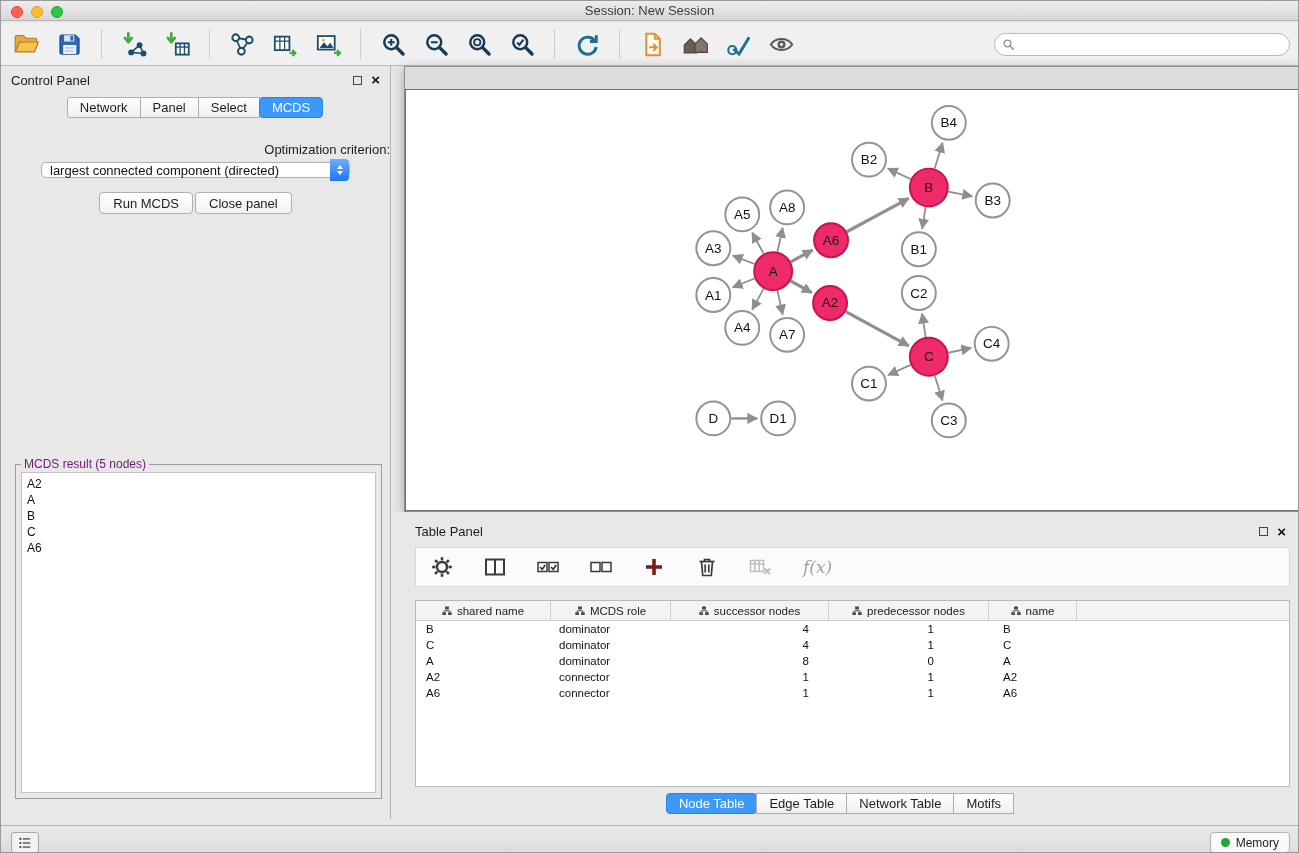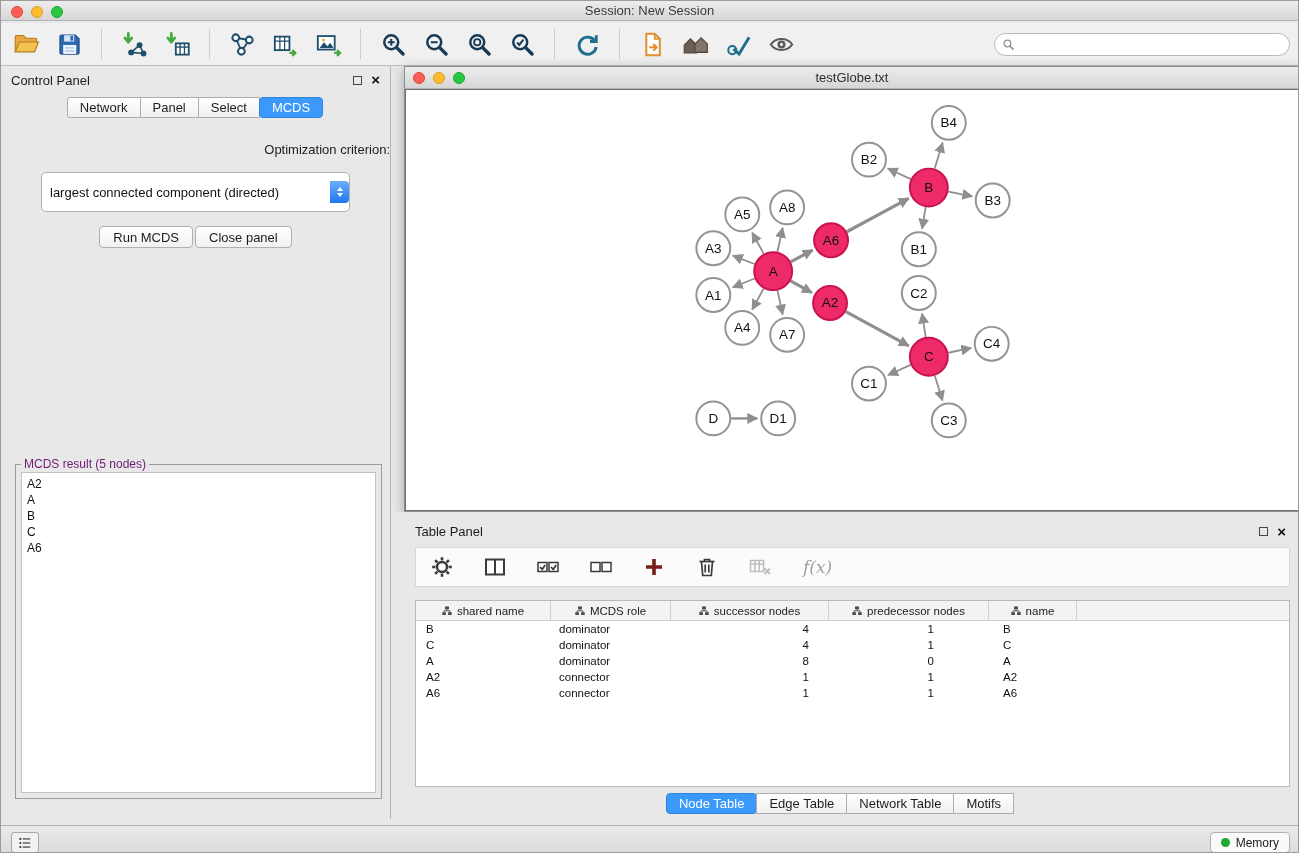--- a/index.html
+++ b/index.html
@@ -40,21 +40,21 @@
   .win-btns { margin-left:auto; display:flex; align-items:center; gap:9px; }
   .win-float { width:9px; height:9px; border:1.5px solid #444; display:inline-block; }
   .win-close { font-size:15px; font-weight:bold; color:#111; line-height:10px; }
   .cp-tabs { display:flex; justify-content:center; margin-top:3px; }
   .tab-seg { font-size:13px; height:21px; padding:0 12px; display:flex; align-items:center;
     background:linear-gradient(#ffffff,#f0f0f0); border:1px solid #adadad; margin-left:-1px;
     color:#1d1d1d; }
   .tab-seg:first-child { border-radius:3px 0 0 3px; }
   .tab-seg.active { background:#3b99fc; border-color:#2f84e0; color:#fff; border-radius:4px; }
   .opt-label { text-align:right; margin-top:24px; font-size:13px; color:#1d1d1d; }
-  .dropdown { margin:15px auto 0 auto; width:309px; height:40px; background:#fff;
+  .dropdown { margin:5px auto 0 auto; width:309px; height:16px; background:#fff;
     border:1px solid #b0b0b0; border-radius:5px; display:flex; align-items:center; font-size:13px; }
   .dd-text { flex:1; padding-left:8px; white-space:nowrap; overflow:hidden; color:#111; }
   .dd-stepper { width:19px; height:22px; border-radius:0 4px 4px 0;
     background:linear-gradient(#6caefb,#1f76f2); display:flex; flex-direction:column;
     align-items:center; justify-content:center; gap:2px; }
   .dd-up { width:0; height:0; border-left:3.5px solid transparent; border-right:3.5px solid transparent;
     border-bottom:4.5px solid #fff; }
   .dd-down { width:0; height:0; border-left:3.5px solid transparent; border-right:3.5px solid transparent;
     border-top:4.5px solid #fff; }
   .cp-buttons { display:flex; justify-content:center; gap:2px; margin-top:14px; }
@@ -296,28 +296,20 @@
           <div class="result-item">A2</div>
           <div class="result-item">A</div>
           <div class="result-item">B</div>
           <div class="result-item">C</div>
           <div class="result-item">A6</div>
         </div>
     </div>
   </div>
 
   <div class="net-window">
-    <div class="net-titlebar">
-      <div class="traffic traffic-net">
-        <span class="light red"></span>
-        <span class="light yellow"></span>
-        <span class="light green"></span>
-      </div>
-      <span>testGlobe.txt</span>
-    </div>
     <div class="net-canvas">
       <svg viewBox="0 0 894 422" preserveAspectRatio="none" id="net-svg">
           <defs>
             <marker id="arr" markerUnits="userSpaceOnUse" markerWidth="11" markerHeight="11" viewBox="0 0 10 10" refX="9" refY="5" orient="auto">
               <path d="M0 0 L10 5 L0 10 z" fill="#8f8f8f"></path>
             </marker>
           </defs>
           <line x1="358.4" y1="164.4" x2="347.0" y2="143.4" stroke="#8f8f8f" stroke-width="1.8" marker-end="url(#arr)"></line>
           <line x1="372.3" y1="162.5" x2="377.5" y2="138.5" stroke="#8f8f8f" stroke-width="1.8" marker-end="url(#arr)"></line>
           <line x1="349.3" y1="174.8" x2="327.6" y2="166.5" stroke="#8f8f8f" stroke-width="1.8" marker-end="url(#arr)"></line>

